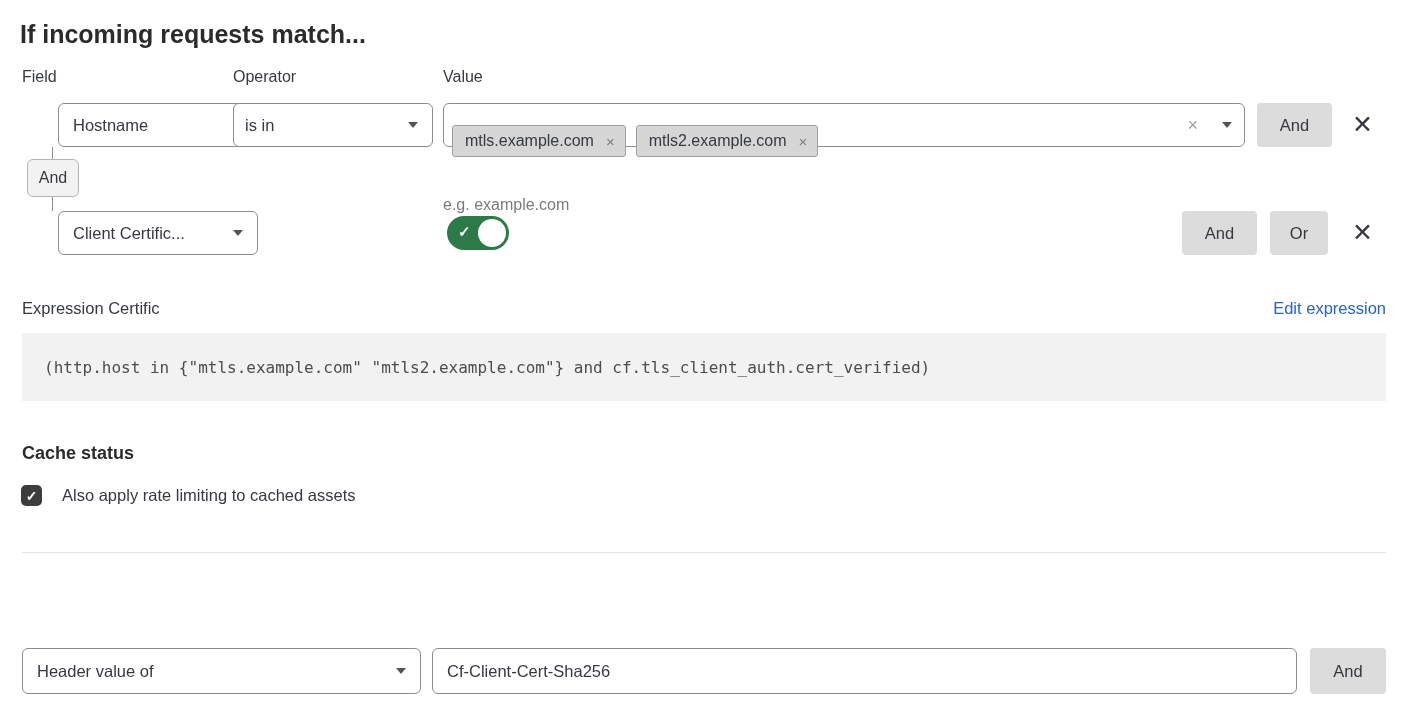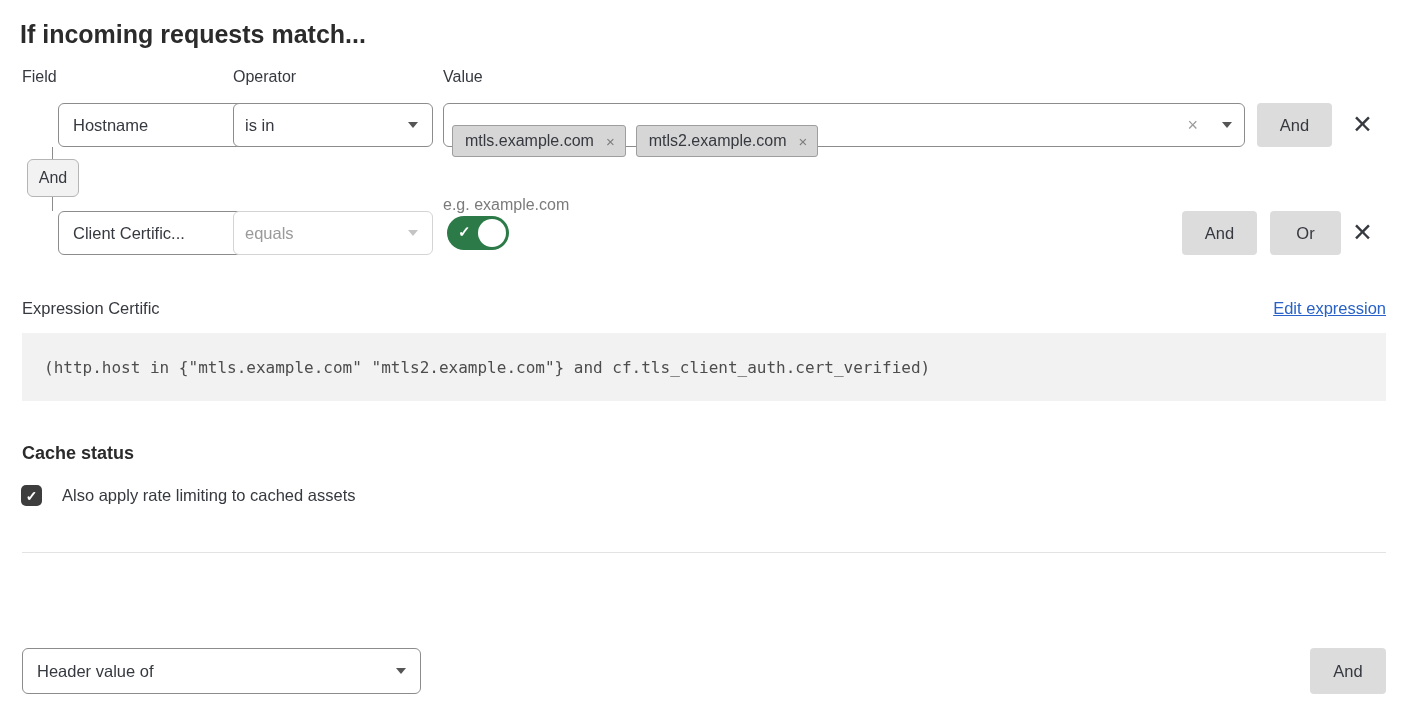--- a/index.html
+++ b/index.html
@@ -32,41 +32,41 @@
   .vb-right { margin-left:auto; display:flex; align-items:center; gap:16px; }
   .clear-x { color:#9c9c9c; font-size:18px; cursor:pointer; line-height:1; }
 
   .helper { position:absolute; left:443px; top:155px; font-size:16px; color:#7b7b7b;margin-top:41px; }
 
   .and-btn { position:absolute; background:#dcdcdc; border-radius:4px; border:none;
     display:flex; align-items:center; justify-content:center; font-size:16.5px; color:#36393f;
     cursor:pointer; font-family:"Liberation Sans", sans-serif; }
   .r1-and { left:1257px; top:103px; width:75px; height:44px; }
   .r2-and { left:1182px; top:211px; width:75px; height:44px; }
-  .r2-or  { left:1270px; top:211px; width:71px; height:44px; }
+  .r2-or  { left:1270px; top:211px; width:58px; height:44px; }
   .r3-and { left:1310px; top:648px; width:76px; height:46px; }
 
   .close-x { position:absolute; font-size:25px; color:#36393f; cursor:pointer; line-height:1; }
   .r1-x { left:1352px; top:112px; } .r2-x { left:1352px; top:220px; }
 
   .conn-line { position:absolute; left:52px; width:1px; background:#8c8c8c; }
   .cl-a { top:147px; height:12px; } .cl-b { top:197px; height:14px; }
   .conn-chip { position:absolute; left:27px; top:159px; width:52px; height:38px;
     background:#f2f2f2; border:1px solid #b5b5b5; border-radius:6px;
     display:flex; align-items:center; justify-content:center; font-size:16px; color:#36393f; }
 
   .toggle { position:absolute; left:447px; top:216px; width:62px; height:34px;
     background:#2b7a47; border-radius:17px; cursor:pointer; }
   .toggle .tick { position:absolute; left:11px; top:7px; color:#fff; font-size:15px; font-weight:700; }
   .toggle .knob { position:absolute; right:3px; top:3px; width:28px; height:28px;
     background:#fff; border-radius:50%; }
 
   .expr-lbl { position:absolute; left:22px; top:299px; font-size:16.5px; color:#36393f; }
   .expr-edit { position:absolute; right:34px; top:299px; font-size:16.5px;
-    color:#2862c8; text-decoration:underline; cursor:pointer; }
+    color:#2862c8; cursor:pointer; }
   .code-block { position:absolute; left:22px; top:333px; width:1364px; height:68px;
     background:#f2f2f2; display:flex; align-items:center; padding:0 22px;
     font-family:"DejaVu Sans Mono", monospace; font-size:16px; color:#4d4d4d; white-space:pre; }
 
   .h-sub { position:absolute; left:22px; font-size:18px; font-weight:700; color:#2b2b2b; }
   .h-cache { top:443px; } .h-char { top:601px; }
 
   .checkbox { position:absolute; left:21px; top:485px; width:21px; height:21px;
     background:#3d3d3d; border-radius:5px; display:flex; align-items:center; justify-content:center;
     color:#fff; font-size:14px; font-weight:700; cursor:pointer; }
@@ -120,24 +120,20 @@
   <div class="helper">e.g. example.com</div>
 
   <div class="conn-line cl-a"></div>
   <div class="conn-chip">And</div>
   <div class="conn-line cl-b"></div>
 
   <div class="sel sel-w pos-field row2">
     <span>Client Certific...</span>
     <span class="caret"></span>
   </div>
-  <div class="sel sel-w pos-operator row2 disabled">
-    <span>equals</span>
-    <span class="caret"></span>
-  </div>
 
   <div class="toggle">
     <span class="tick">✓</span>
     <span class="knob"></span>
   </div>
 
   <button class="and-btn r2-and">And</button>
   <button class="and-btn r2-or">Or</button>
   <div class="close-x r2-x">✕</div>
 
@@ -150,15 +146,16 @@
     <span>✓</span>
   </div>
   <div class="cb-label">Also apply rate limiting to cached assets</div>
 
   <div class="divider"></div>
 
   <div class="sel pos-char-sel">
     <span>Header value of</span>
     <span class="caret"></span>
   </div>
+  <input class="char-input" type="text" value="Cf-Client-Cert-Sha256" style="">
   <button class="and-btn r3-and">And</button>
 
 </div>
 
 </body></html>

